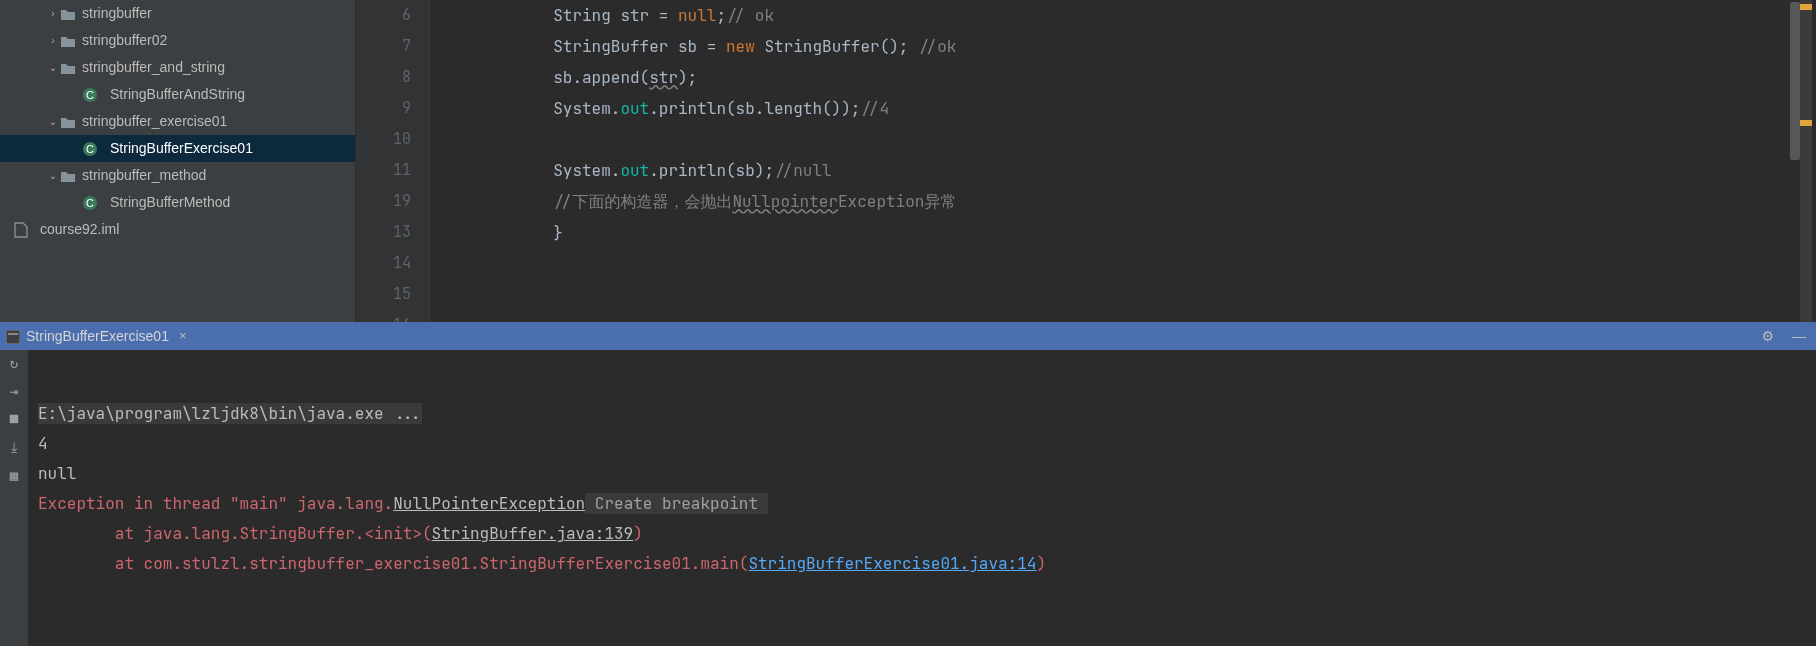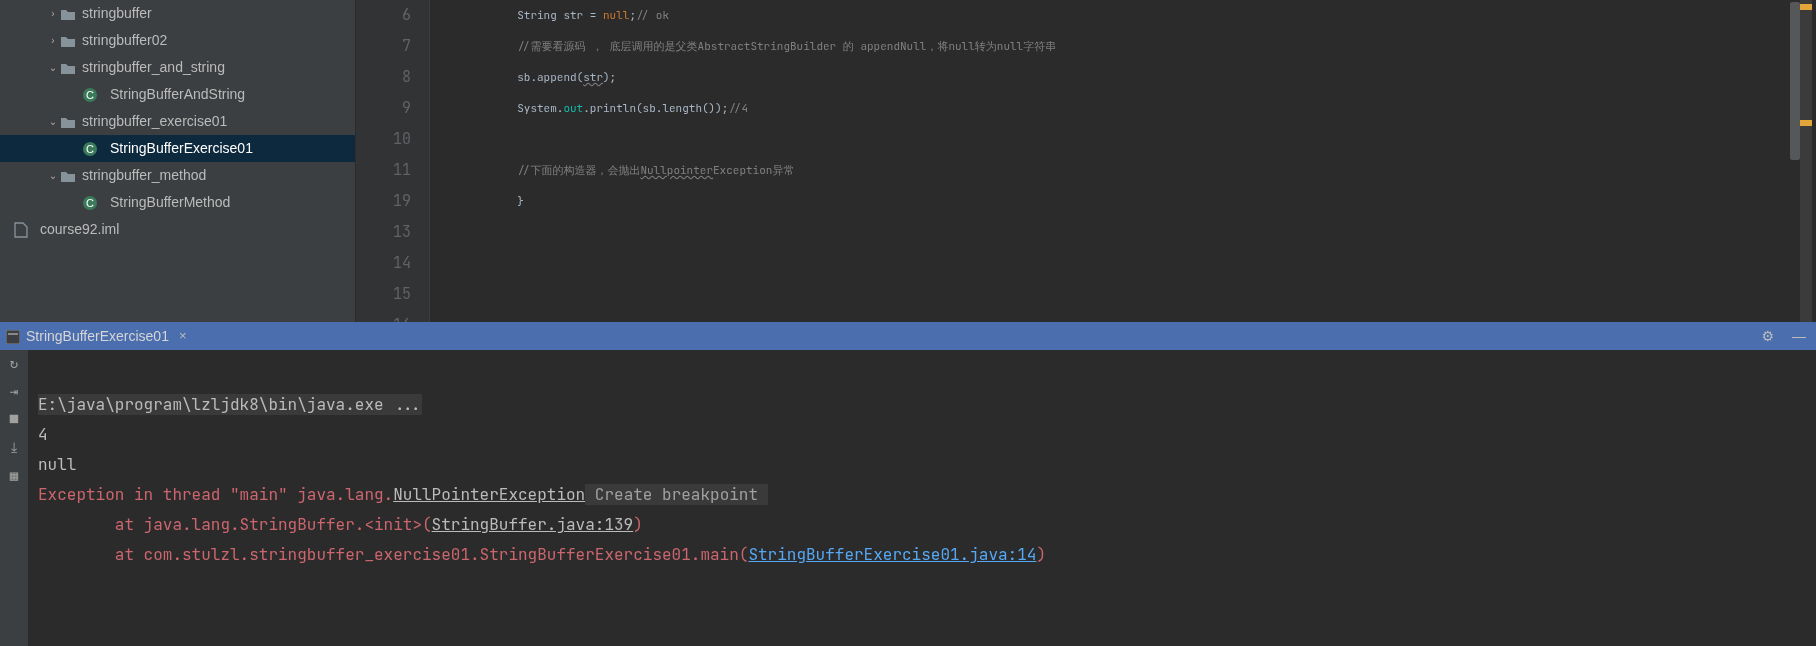--- a/index.html
+++ b/index.html
@@ -58,21 +58,21 @@
     text-align:right;
     padding-right:18px;
     border-right:1px solid #3e3e3e;
     font-size:15px;
   }
   .gutter div { height:31px; line-height:31px; }
   .code {
     flex:1;
     padding-left:8px;
     padding-top:0;
-    font-size:11px;
+    font-size:16px;
     position:relative;
   }
   .code-line {
     height:31px; line-height:31px;
     white-space:pre;
   }
   .code-line.current { background:#323232; }
   .kw  { color:#cc7832; }
   .lit { color:#cc7832; }
   .fld { color:#14b8a6; }
@@ -106,21 +106,21 @@
 
   
   .console-wrap { flex:1; display:flex; background:#2b2b2b; }
   .tool-col {
     width:28px; background:#3c3f41;
     display:flex; flex-direction:column; align-items:center;
     padding-top:4px; gap:10px; color:#a0a0a0;
   }
   .tool-col span{ font-size:14px; }
   .console {
-    flex:1; padding:10px 10px;
+    flex:1; padding:19px 10px;
     font-family:'JetBrains Mono','Consolas',monospace;
     font-size:16px;
     line-height:30px;
     white-space:pre;
     color:#bbbbbb;
   }
   .c-cmd { background:#3a3a3a; }
   .c-red { color:#cc666e; }
   .c-link{ color:#56a8f5; text-decoration:underline; }
   .c-ul  { color:#bbbbbb; text-decoration:underline; }
@@ -216,24 +216,25 @@
           <div>10</div>
           <div>11</div>
           <div>19</div>
           <div>13</div>
           <div>14</div>
           <div>15</div>
           <div>16</div>
         </div>
       <div class="code" id="code">
         <div class="code-line">            String str = <span class="lit">null</span>;<span class="cmt">// ok</span></div>
-          <div class="code-line">            <span class="cmt">//需要看源码 ， 底层调用的是父类AbstractStringBuilder 的 appendNull，将null转为null字符串</span></div>
+          <div class="code-line">            StringBuffer sb = <span class="kw">new</span> StringBuffer(); <span class="cmt">//ok</span></div>
           <div class="code-line">            sb.append(<span class="ul">str</span>);</div>
           <div class="code-line">            System.<span class="fld">out</span>.println(sb.length());<span class="cmt">//4</span></div>
           <div class="code-line">            </div>
+          <div class="code-line">            System.<span class="fld">out</span>.println(sb);<span class="cmt">//null</span></div>
           <div class="code-line">            <span class="cmt">//下面的构造器，会抛出<span class="ul">Nullpointer</span>Exception异常</span></div>
           <div class="code-line">            }</div>
           <div class="scroll-thumb"></div>
         <div class="err-stripe">
           <div class="mk1"></div>
           <div class="mk2"></div>
         </div>
       </div>
     </div>
   </div>

